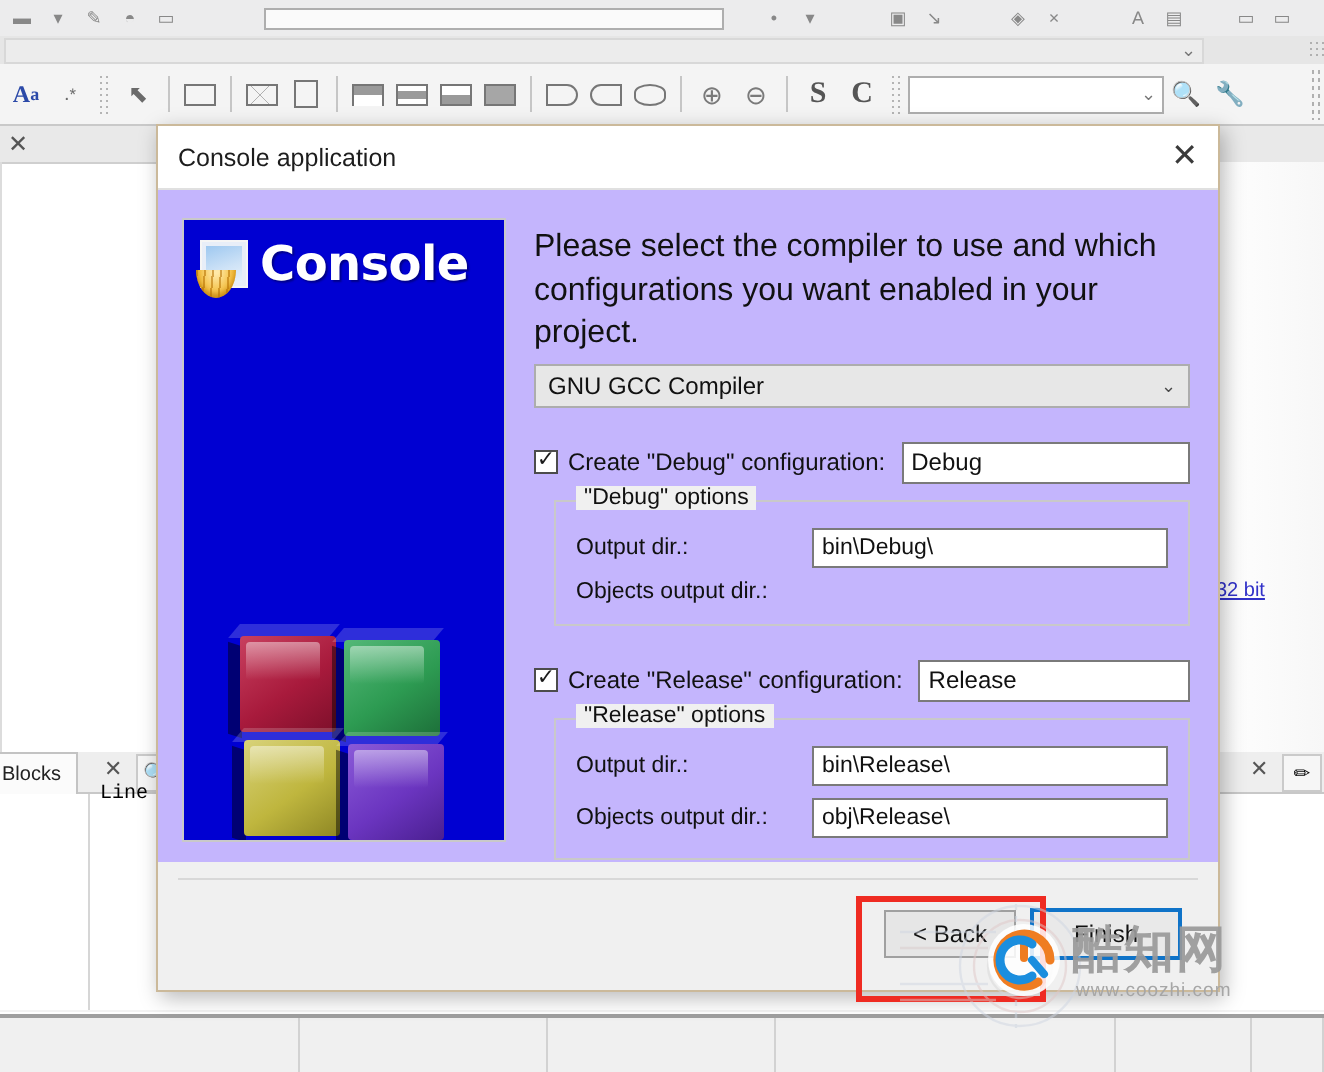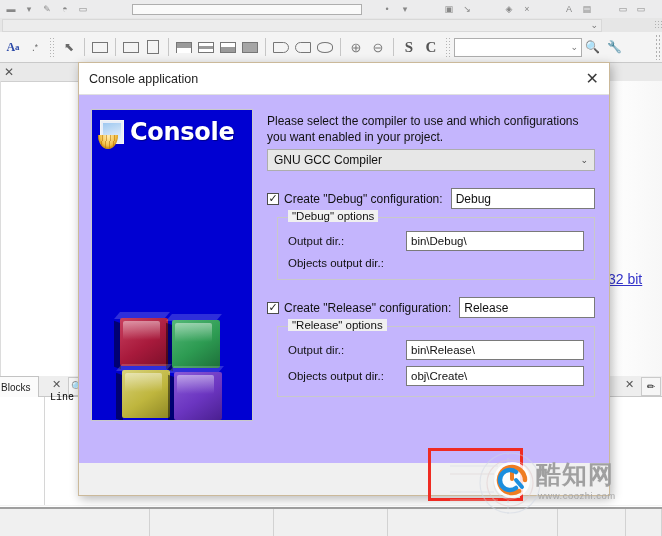--- a/index.html
+++ b/index.html
@@ -51,21 +51,21 @@
   #tab-close{position:absolute;left:4px;top:65px;font-size:12px;color:#555;}
   #tab-shape{position:absolute;left:-30px;top:63px;width:68px;height:19px;background:#fdfdfd;
     border:1px solid #c8c8c8;border-bottom:none;border-radius:2px 2px 0 0;}
 
   #editor{position:absolute;left:0;top:81px;width:662px;height:295px;background:#fff;
     border-top:1px solid #cfcfcf;}
   #edge-shadow{position:absolute;left:0;top:81px;width:1px;height:295px;background:#dcdcdc;}
   #editor-rightfade{position:absolute;right:0;top:81px;width:58px;height:295px;
     background:linear-gradient(90deg,#ffffff,#f7f7f7);}
 
-  #link32{position:absolute;left:608px;top:271px;font-size:14px;color:#3131c9;
+  #link32{position:absolute;left:608px;top:290px;font-size:10px;color:#3131c9;
     text-decoration:underline;}
 
   
   #bottom-panel{position:absolute;left:0;top:376px;width:662px;height:129px;background:#f3f3f3;
     border-top:1px solid #c6c6c6;}
   #bp-tabrow{position:absolute;left:0;top:376px;width:662px;height:20px;background:#eeeeee;
     border-bottom:1px solid #c8c8c8;}
   #bp-tab{position:absolute;left:-8px;top:376px;height:21px;background:#fbfbfb;
     border:1px solid #c3c3c3;border-bottom:none;display:flex;align-items:center;
     padding:0 8px;font-size:10px;color:#222;box-sizing:border-box;}
@@ -123,21 +123,21 @@
   #cube-tr{left:54px;top:2px;}
   #cube-bl{left:4px;top:52px;}
   #cube-br{left:56px;top:54px;}
   .cube .side{position:absolute;left:-6px;top:4px;width:7px;height:46px;
     background:rgba(0,0,0,.45);transform:skewY(18deg);}
   .cube .top{position:absolute;left:-3px;top:-6px;width:50px;height:7px;
     background:rgba(255,255,255,.18);transform:skewX(-40deg);}
 
   
   #rt{position:absolute;left:188px;top:18px;width:328px;}
-  #intro{font-size:12px;color:#111;line-height:1.35;}
+  #intro{font-size:16px;color:#111;line-height:1.35;}
   #lbl-compiler{margin-top:16px;font-size:12px;color:#111;}
   #compiler-select{margin-top:4px;height:22px;background:#e7e7e7;border:1px solid #adadad;
     display:flex;align-items:center;padding:0 6px;font-size:12px;color:#111;box-sizing:border-box;}
   #compiler-select .chev{margin-left:auto;font-size:9px;color:#4a4a4a;}
 
   .cfg-row{margin-top:17px;display:flex;align-items:center;}
   .chk{width:12px;height:12px;border:1px solid #4c4c4c;background:#fff;box-sizing:border-box;
     display:flex;align-items:center;justify-content:center;margin-right:5px;flex:none;}
   .chk::after{content:"✓";font-size:11px;color:#1a1a1a;line-height:1;margin-top:-1px;}
   .cfg-label{font-size:12px;color:#111;white-space:nowrap;}
@@ -381,27 +381,32 @@
         <span class="cfg-input">Release</span>
       </div>
       <div class="group">
         <span class="group-title">"Release" options</span>
         <div class="grow">
           <span class="gl">Output dir.:</span>
           <span class="gi">bin\Release\</span>
         </div>
         <div class="grow">
           <span class="gl">Objects output dir.:</span>
-          <span class="gi">obj\Create\</span>
+          <span class="gi">obj\Release\</span>
         </div>
       </div>
 
     </div>
   </div>
 
+  <div id="dlg-footer">
+    <div id="footer-rule"></div>
+    <div id="btn-back">&lt; Back</div>
+    <div id="btn-finish">Finish</div>
+  </div>
 </div>
 
 <div id="annot"></div>
 
 <div id="watermark">
   <svg id="wm-rings" viewBox="0 0 140 70">
     <g fill="none" stroke-width="1.2">
       <circle cx="70" cy="35" r="30" stroke="#cfd6e2"></circle>
       <circle cx="70" cy="35" r="23" stroke="#e0c8c8"></circle>
       <circle cx="70" cy="35" r="16" stroke="#d8d8d8"></circle>

